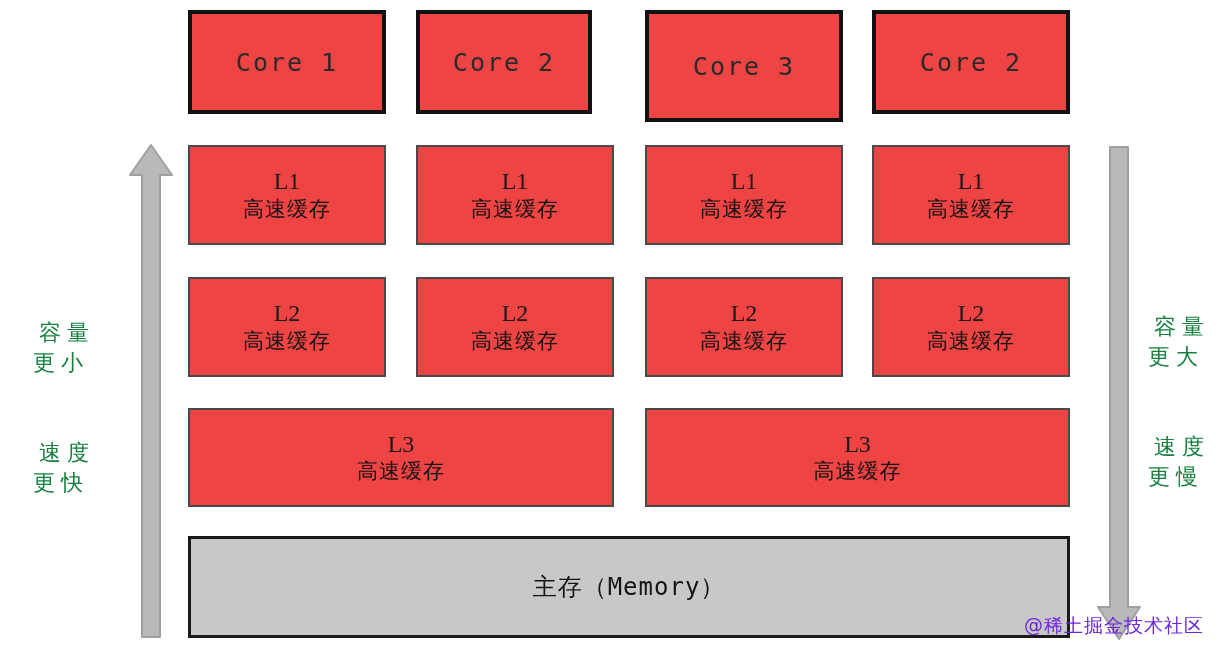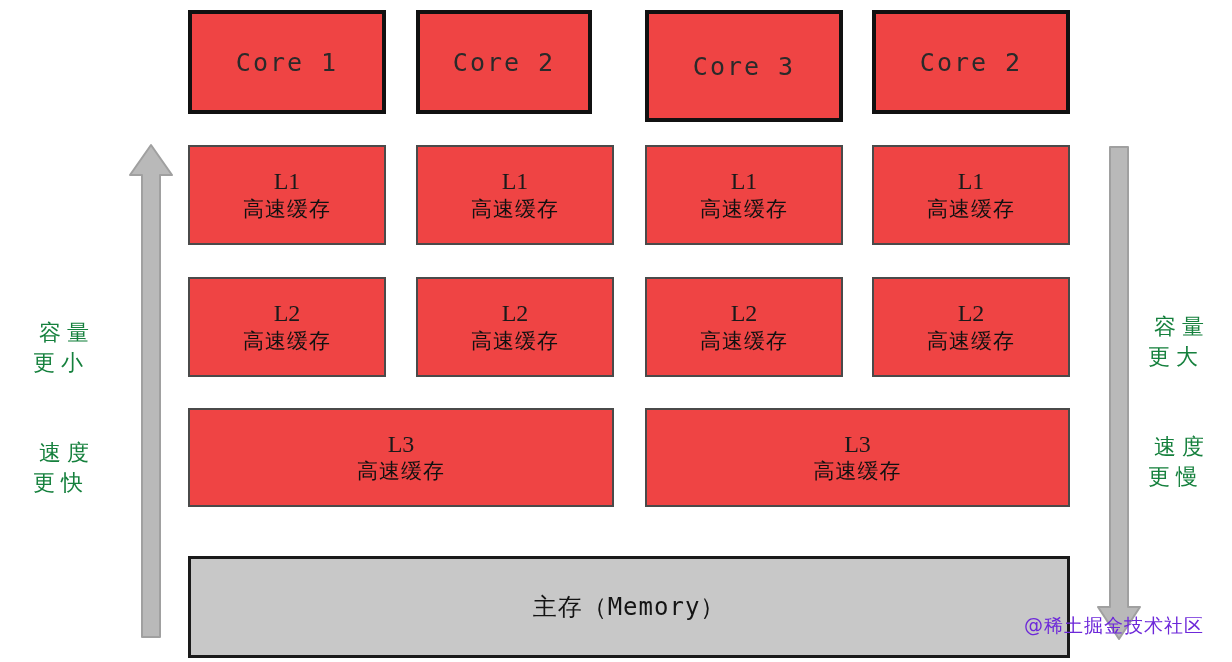--- a/index.html
+++ b/index.html
@@ -177,19 +177,19 @@
 
   <div class="box cache-box" style="left:188px; top:408px; width:426px; height:99px;">
     <span class="cache-level">L3</span>
     <span class="cache-name">高速缓存</span>
   </div>
   <div class="box cache-box" style="left:645px; top:408px; width:425px; height:99px;">
     <span class="cache-level">L3</span>
     <span class="cache-name">高速缓存</span>
   </div>
 
-  <div class="memory-bar" style="left:188px; top:556px; width:882px; height:102px;">
+  <div class="memory-bar" style="left:188px; top:536px; width:882px; height:102px;">
     <span class="memory-label">主存（Memory）</span>
   </div>
 
   <div class="watermark" style="left:1024px; top:613px;">@稀土掘金技术社区</div>
 
 </div>
 
 </body></html>

